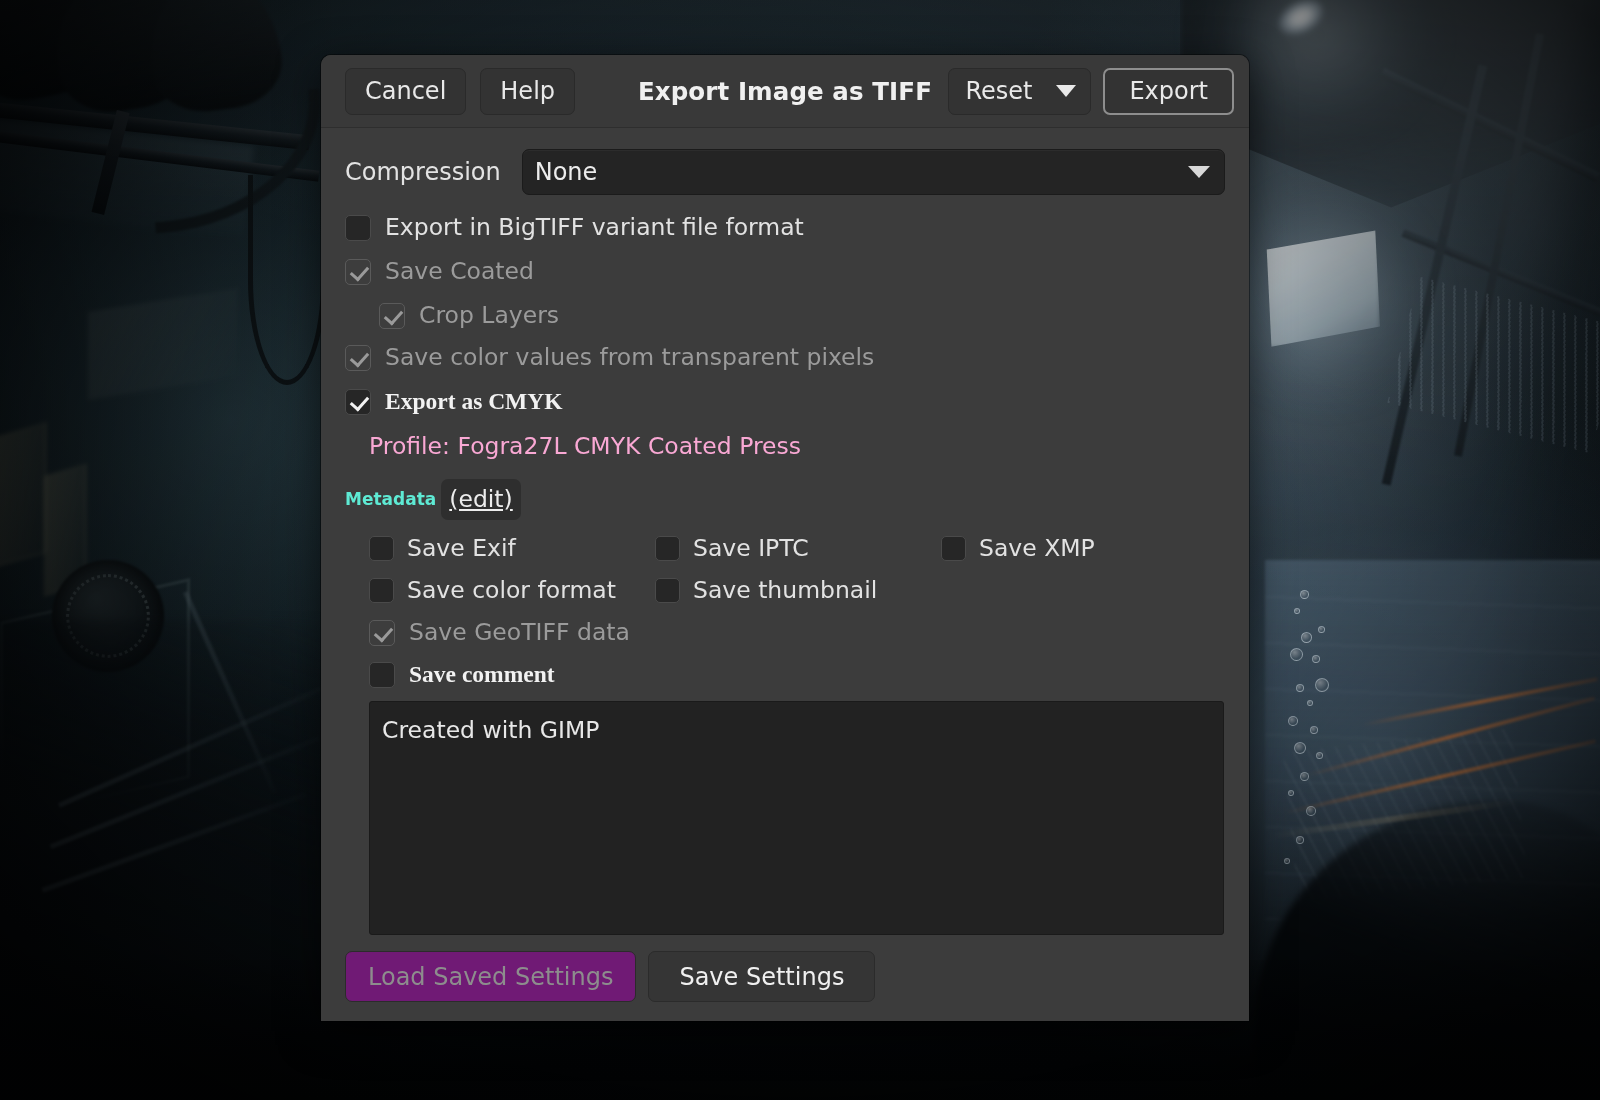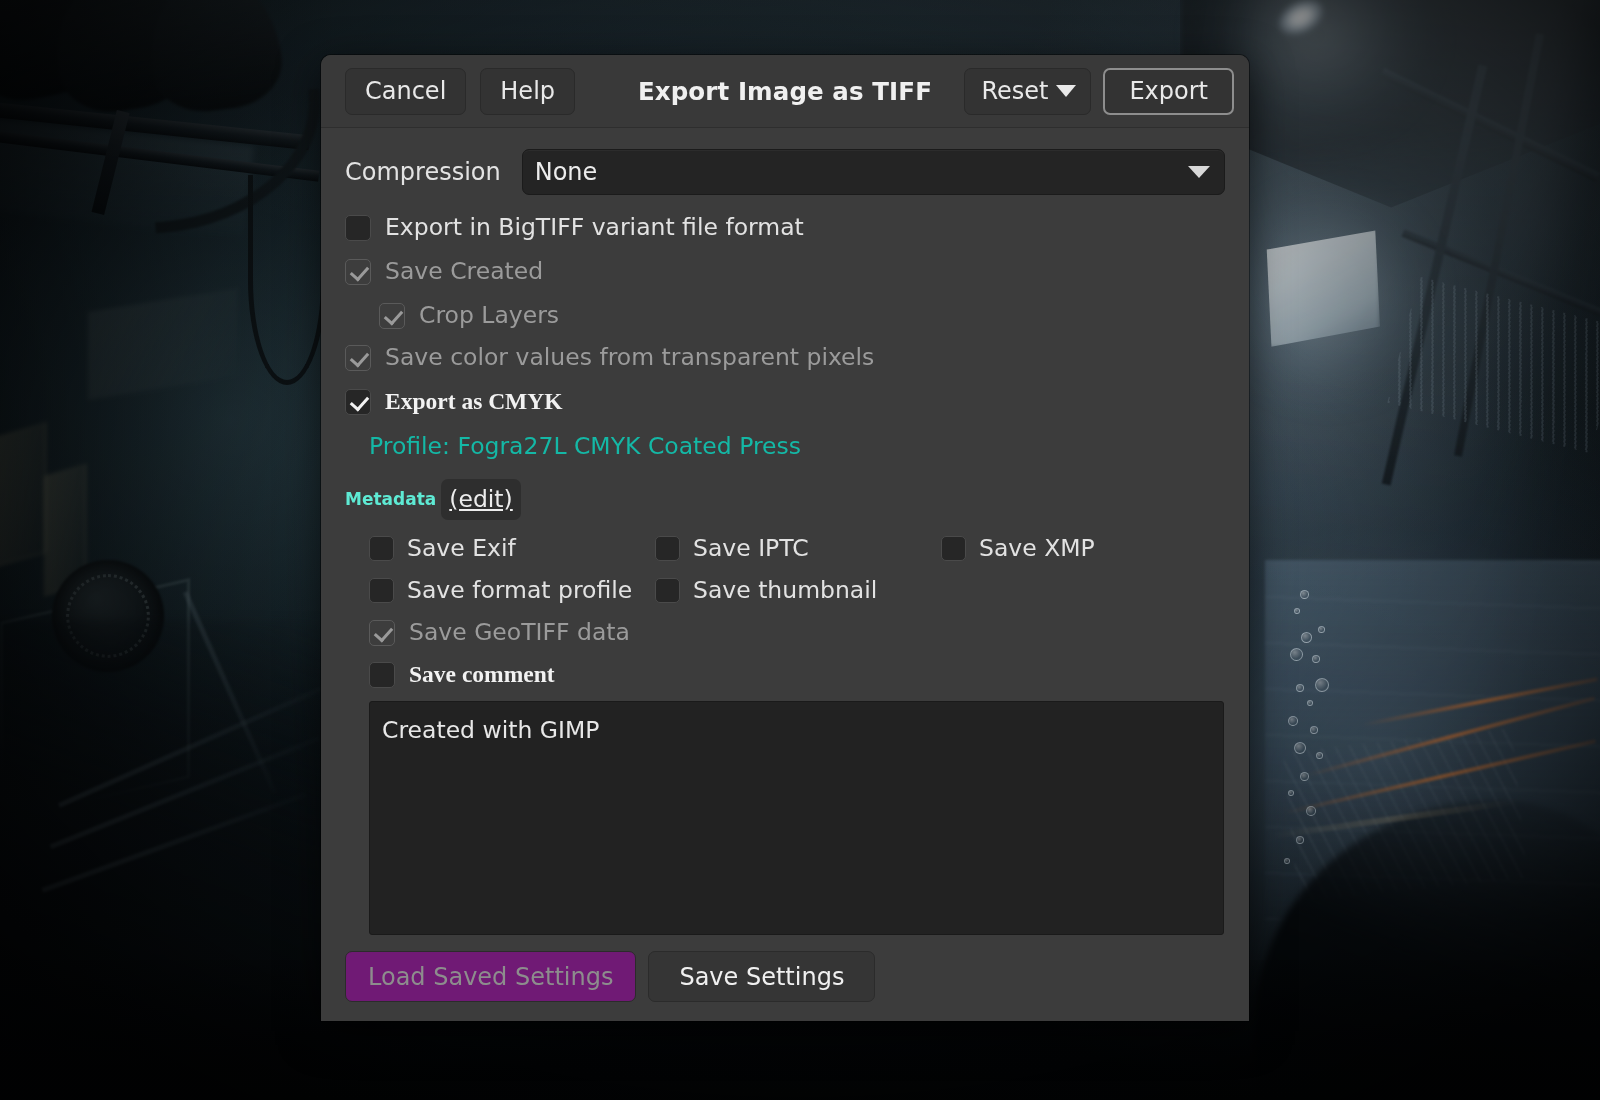--- a/index.html
+++ b/index.html
@@ -350,21 +350,21 @@
     display: flex;
     align-items: center;
     gap: 12px;
     z-index: 2;
     padding-right: 2px;
   }
 
   #btn-reset {
     display: flex;
     align-items: center;
-    gap: 8px;
+    gap: 24px;
     padding: 0 14px 0 16px;
   }
   .caret {
     width: 0; height: 0;
     border-left: 10px solid transparent;
     border-right: 10px solid transparent;
     border-top: 12px solid #e9e9e9;
   }
 
   #btn-export {
@@ -460,21 +460,21 @@
   .cb-label.bold { font-weight: bold; color: #f2f2f2; font-family: Liberation Serif, serif; }
 
   .r-bigtiff { margin-bottom: 18px; }
   .r-savelayers { margin-bottom: 18px; }
   .r-croplayers { margin-left: 34px; margin-bottom: 16px; }
   .r-savecolor { margin-bottom: 18px; }
   .r-cmyk { margin-bottom: 17px; }
 
   .profile-line {
     font-size: 23.5px;
-    color: #14b8a6;
+    color: #f9a8d4;
     margin-left: 24px;
     margin-bottom: 17px;
   }
 
   
   .meta-head {
     display: flex;
     align-items: baseline;
     gap: 0px;
     margin-bottom: 18px;
@@ -666,21 +666,21 @@
         </div>
       </div>
 
       <label class="cb-row r-bigtiff">
         <span class="box"></span>
         <span class="cb-label">Export in BigTIFF variant file format</span>
       </label>
 
       <label class="cb-row r-savelayers disabled">
         <span class="box dim checked"></span>
-        <span class="cb-label muted">Save Created</span>
+        <span class="cb-label muted">Save Coated</span>
       </label>
 
       <label class="cb-row r-croplayers disabled">
         <span class="box dim checked"></span>
         <span class="cb-label muted">Crop Layers</span>
       </label>
 
       <label class="cb-row r-savecolor disabled">
         <span class="box dim checked"></span>
         <span class="cb-label muted">Save color values from transparent pixels</span>
@@ -707,21 +707,21 @@
           <span class="box"></span>
           <span class="cb-label">Save IPTC</span>
         </label>
         <label class="cb-row">
           <span class="box"></span>
           <span class="cb-label">Save XMP</span>
         </label>
 
         <label class="cb-row">
           <span class="box"></span>
-          <span class="cb-label">Save format profile</span>
+          <span class="cb-label">Save color format</span>
         </label>
         <label class="cb-row">
           <span class="box"></span>
           <span class="cb-label">Save thumbnail</span>
         </label>
         <span></span>
       </div>
 
       <label class="cb-row r-geotiff disabled" style="margin-left:24px;">
         <span class="box dim checked"></span>

